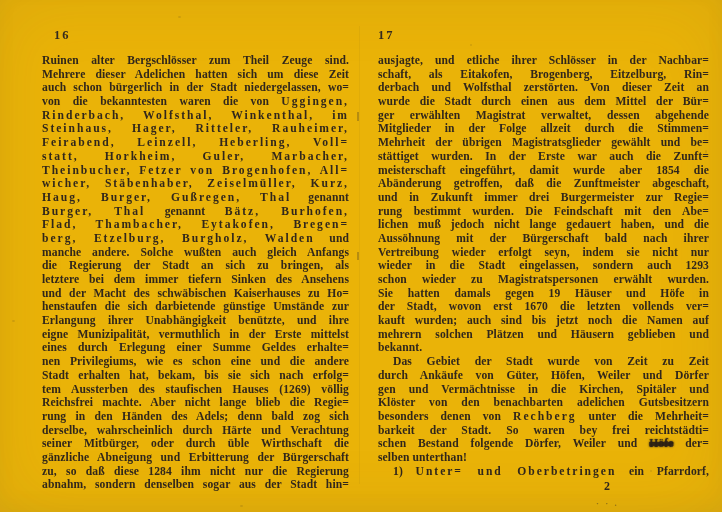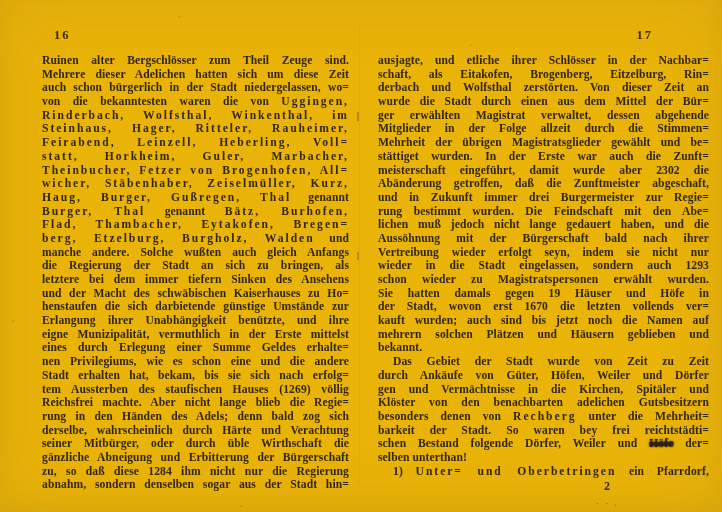--- a/index.html
+++ b/index.html
@@ -14,21 +14,21 @@
     box-shadow:inset 0 0 70px rgba(90,80,60,.10), inset 0 -8px 18px rgba(90,80,60,.06);
   }
   .page{position:absolute;top:28px}
   .page-left{left:42px;width:307px}
   .page-right{left:378px;width:331px}
   .pagenum{
     font-size:12.5px;font-weight:bold;letter-spacing:2px;height:26px;
     color:#352b1f;
   }
   .page-left .pagenum{padding-left:12px}
-  .page-right .pagenum{text-align:right;padding-right:56px}
+  .page-right .pagenum{padding-right:56px}
   .textblock{width:100%}
   .line{
     font-size:11.6px;font-weight:bold;line-height:13.7px;height:13.7px;
     text-align:justify;text-align-last:justify;overflow:hidden;
     white-space:nowrap;letter-spacing:.1px;
   }
   .line.nj{text-align-last:left}
   .line.ind{padding-left:15px;box-sizing:border-box}
   .sp{letter-spacing:.17em}
   .blot{
@@ -102,21 +102,21 @@
     <div class="pagenum">17</div>
     <div class="textblock">
         <div class="line"><span>ausjagte, und etliche ihrer Schlösser in der Nachbar=</span></div>
         <div class="line"><span>schaft, als Eitakofen, Brogenberg, Eitzelburg, Rin=</span></div>
         <div class="line"><span>derbach und Wolfsthal zerstörten. Von dieser Zeit an</span></div>
         <div class="line"><span>wurde die Stadt durch einen aus dem Mittel der Bür=</span></div>
         <div class="line"><span>ger erwählten Magistrat verwaltet, dessen abgehende</span></div>
         <div class="line"><span>Mitglieder in der Folge allzeit durch die Stimmen=</span></div>
         <div class="line"><span>Mehrheit der übrigen Magistratsglieder gewählt und be=</span></div>
         <div class="line"><span>stättiget wurden. In der Erste war auch die Zunft=</span></div>
-        <div class="line"><span>meisterschaft eingeführt, damit wurde aber 2302 die</span></div>
+        <div class="line"><span>meisterschaft eingeführt, damit wurde aber 1854 die</span></div>
         <div class="line"><span>Abänderung getroffen, daß die Zunftmeister abgeschaft,</span></div>
         <div class="line"><span>und in Zukunft immer drei Burgermeister zur Regie=</span></div>
         <div class="line"><span>rung bestimmt wurden. Die Feindschaft mit den Abe=</span></div>
         <div class="line"><span>lichen muß jedoch nicht lange gedauert haben, und die</span></div>
         <div class="line"><span>Aussöhnung mit der Bürgerschaft bald nach ihrer</span></div>
         <div class="line"><span>Vertreibung wieder erfolgt seyn, indem sie nicht nur</span></div>
         <div class="line"><span>wieder in die Stadt eingelassen, sondern auch 1293</span></div>
         <div class="line"><span>schon wieder zu Magistratspersonen erwählt wurden.</span></div>
         <div class="line"><span>Sie hatten damals gegen 19 Häuser und Höfe in</span></div>
         <div class="line"><span>der Stadt, wovon erst 1670 die letzten vollends ver=</span></div>

